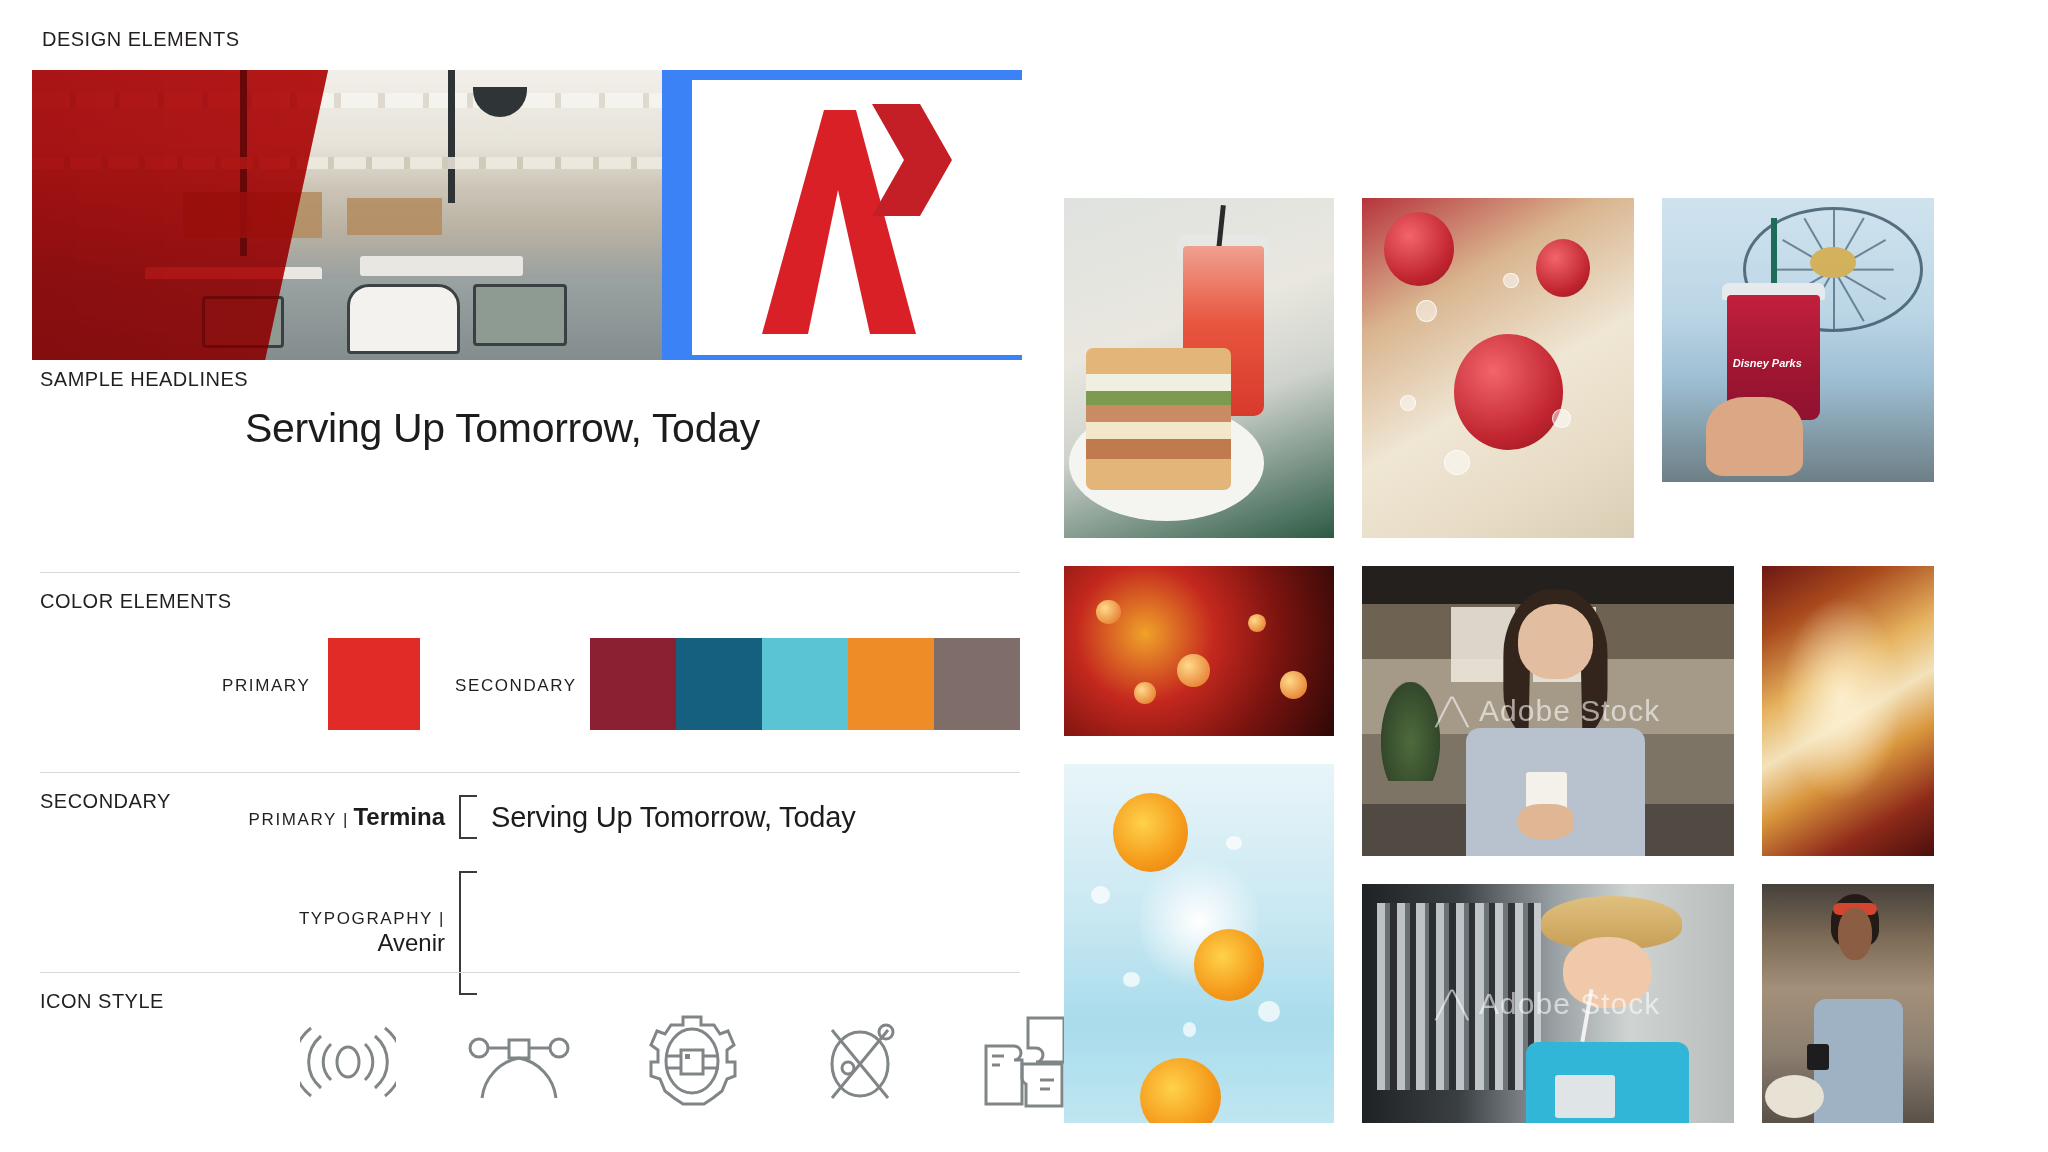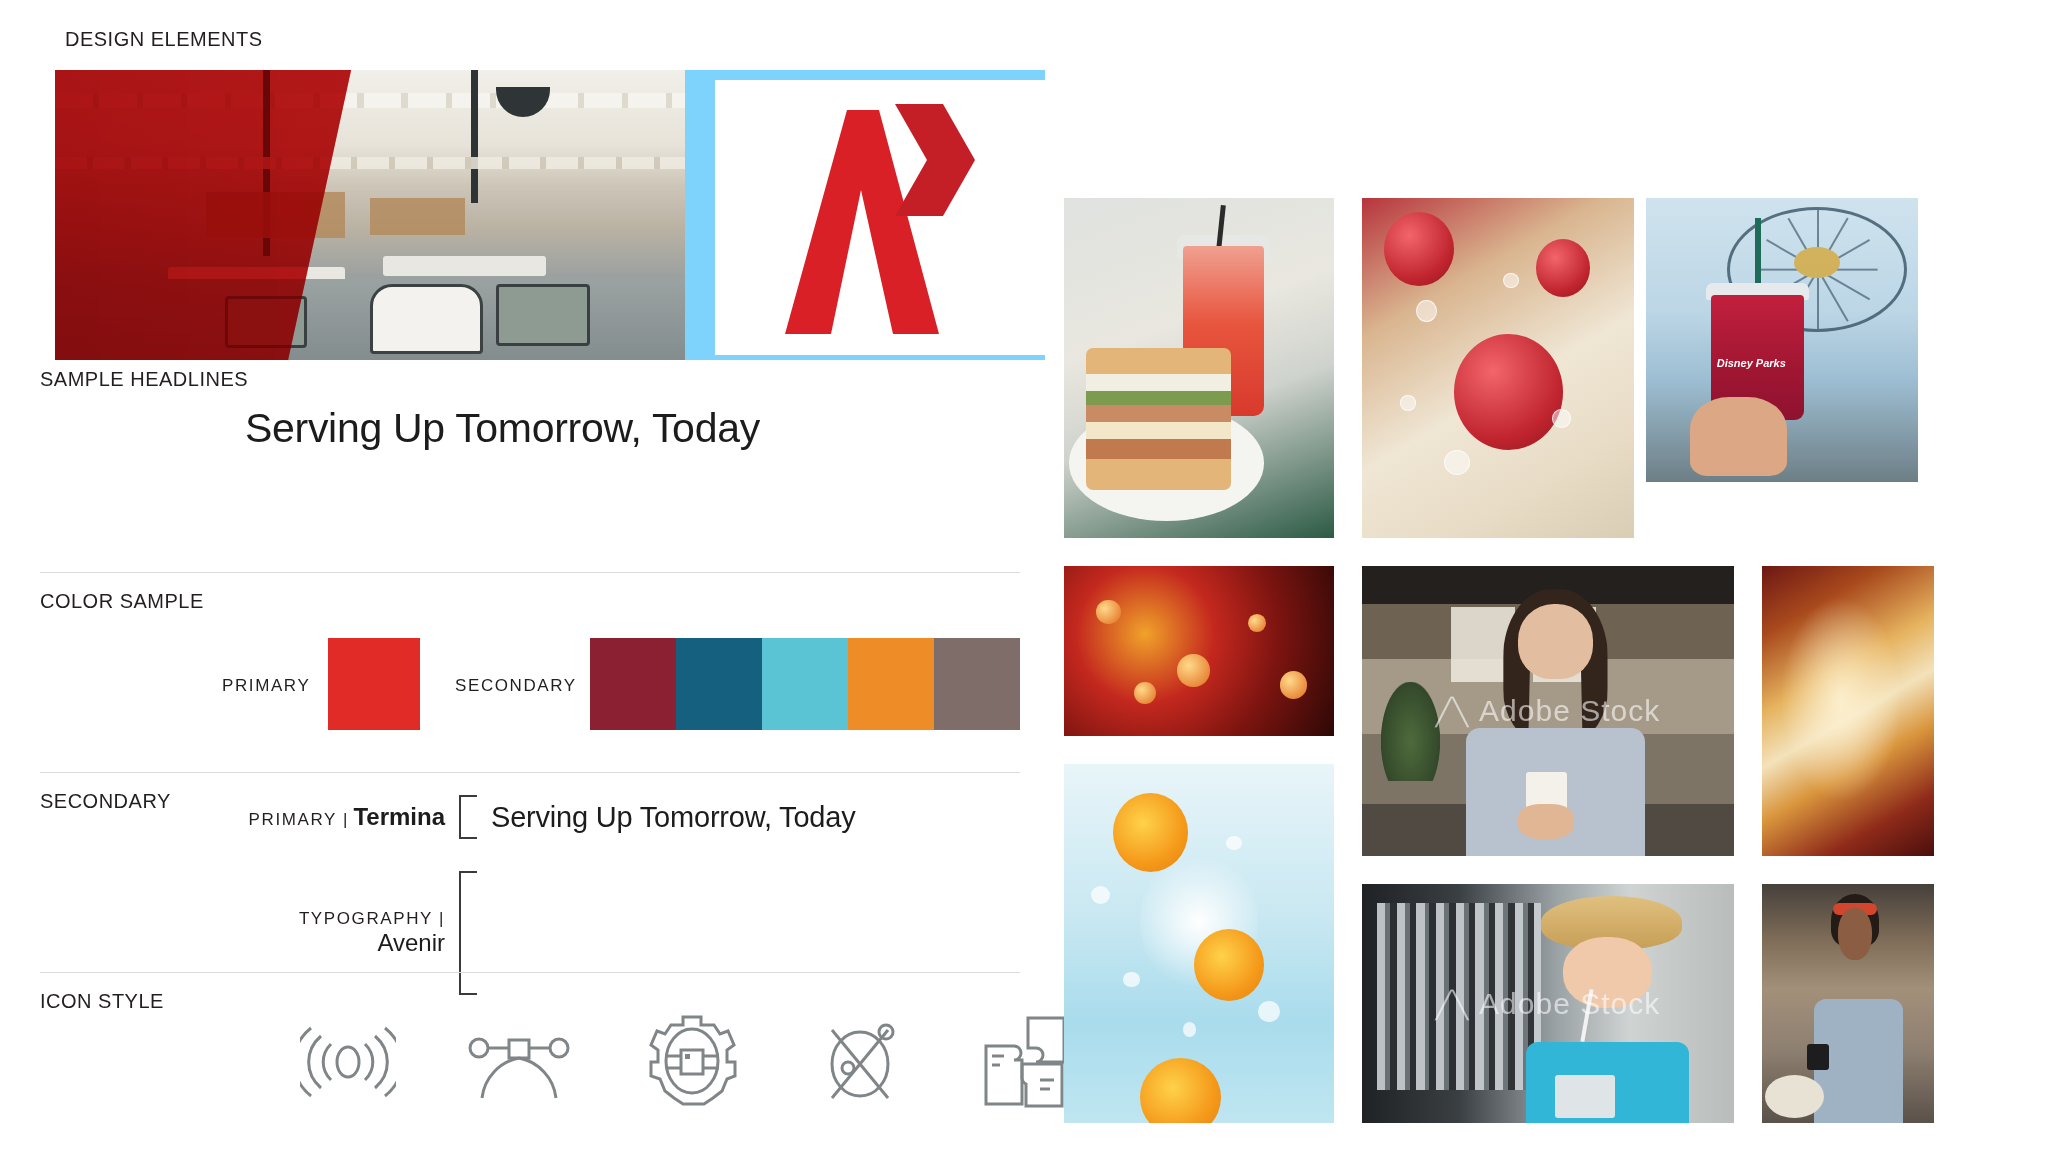--- a/index.html
+++ b/index.html
@@ -8,21 +8,21 @@
 
   
   .sec-label{font-size:20px;letter-spacing:.5px;color:#231f20;
              font-family:"Liberation Sans",sans-serif;}
   .divider{position:absolute;height:1px;background:#d9dadb;}
 
   
   #left{position:absolute;left:0;top:0;width:1030px;height:1152px;}
 
   
-  #de-band{position:absolute;left:32px;top:70px;width:990px;height:290px;background:#7dd3fc;margin-left:23px;}
+  #de-band{position:absolute;left:32px;top:70px;width:990px;height:290px;background:#3b82f6;}
   #de-photo{position:absolute;left:0;top:0;width:630px;height:290px;overflow:hidden;}
   .ph-base{position:absolute;inset:0;}
   
   .cafe{background:
       linear-gradient(180deg,#f1efe9 0%,#e7e3d9 26%,#cdc6b8 40%,#b9b2a3 55%,#9aa0a0 72%,#8d9496 100%);
   }
   .cafe:before{content:"";position:absolute;left:0;right:0;top:8%;height:5%;
       background:repeating-linear-gradient(90deg,#f6f4ef 0 6%,#ddd8cb 6% 7%);opacity:.9;}
   .cafe:after{content:"";position:absolute;left:0;right:0;top:30%;height:4%;
       background:repeating-linear-gradient(90deg,#efebe1 0 5%,#cfc8b8 5% 6%);opacity:.85;}
@@ -195,21 +195,21 @@
     </div>
   </div>
 
   <div class="sec-label" style="position:absolute;left:40px;top:368px">SAMPLE HEADLINES</div>
 
   <div id="headlines">
     <div class="headline">Serving Up Tomorrow, Today</div>
   </div>
 
   <div class="divider" style="left:40px;top:572px;width:980px"></div>
-  <div class="sec-label" style="position:absolute;left:40px;top:590px">COLOR SAMPLE</div>
+  <div class="sec-label" style="position:absolute;left:40px;top:590px">COLOR ELEMENTS</div>
 
   <div class="swatch-lbl" style="left:222px;top:676px">PRIMARY</div>
   <div id="swatch-primary" style="background: rgb(224, 43, 39);"></div>
 
   <div class="swatch-lbl" style="left:455px;top:676px">SECONDARY</div>
   <div id="secondary-strip">
     <div style="background: rgb(139, 32, 50);"></div>
     <div style="background: rgb(22, 96, 127);"></div>
     <div style="background: rgb(91, 196, 212);"></div>
     <div style="background: rgb(238, 140, 40);"></div>
@@ -307,21 +307,21 @@
     <div class="berry" style="left:8%;top:4%;width:26%;height:22%"></div>
     <div class="berry" style="left:34%;top:40%;width:40%;height:34%"></div>
     <div class="berry" style="left:64%;top:12%;width:20%;height:17%"></div>
     <div class="bub" style="left:20%;top:30%;width:7%;height:6%"></div>
     <div class="bub" style="left:52%;top:22%;width:5%;height:4%"></div>
     <div class="bub" style="left:30%;top:74%;width:9%;height:7%"></div>
     <div class="bub" style="left:70%;top:62%;width:6%;height:5%"></div>
     <div class="bub" style="left:14%;top:58%;width:5%;height:4%"></div>
   </div>
 
-  <div class="cell p-disney" style="left:582px;top:0;width:272px;height:284px">
+  <div class="cell p-disney" style="left:598px;top:0;width:272px;height:284px">
     <div class="wheel">
       <div class="spoke" style="transform:rotate(0deg)"></div>
       <div class="spoke" style="transform:rotate(30deg)"></div>
       <div class="spoke" style="transform:rotate(60deg)"></div>
       <div class="spoke" style="transform:rotate(90deg)"></div>
       <div class="spoke" style="transform:rotate(120deg)"></div>
       <div class="spoke" style="transform:rotate(150deg)"></div>
       <div class="hub"></div>
     </div>
     <div class="straw"></div>

